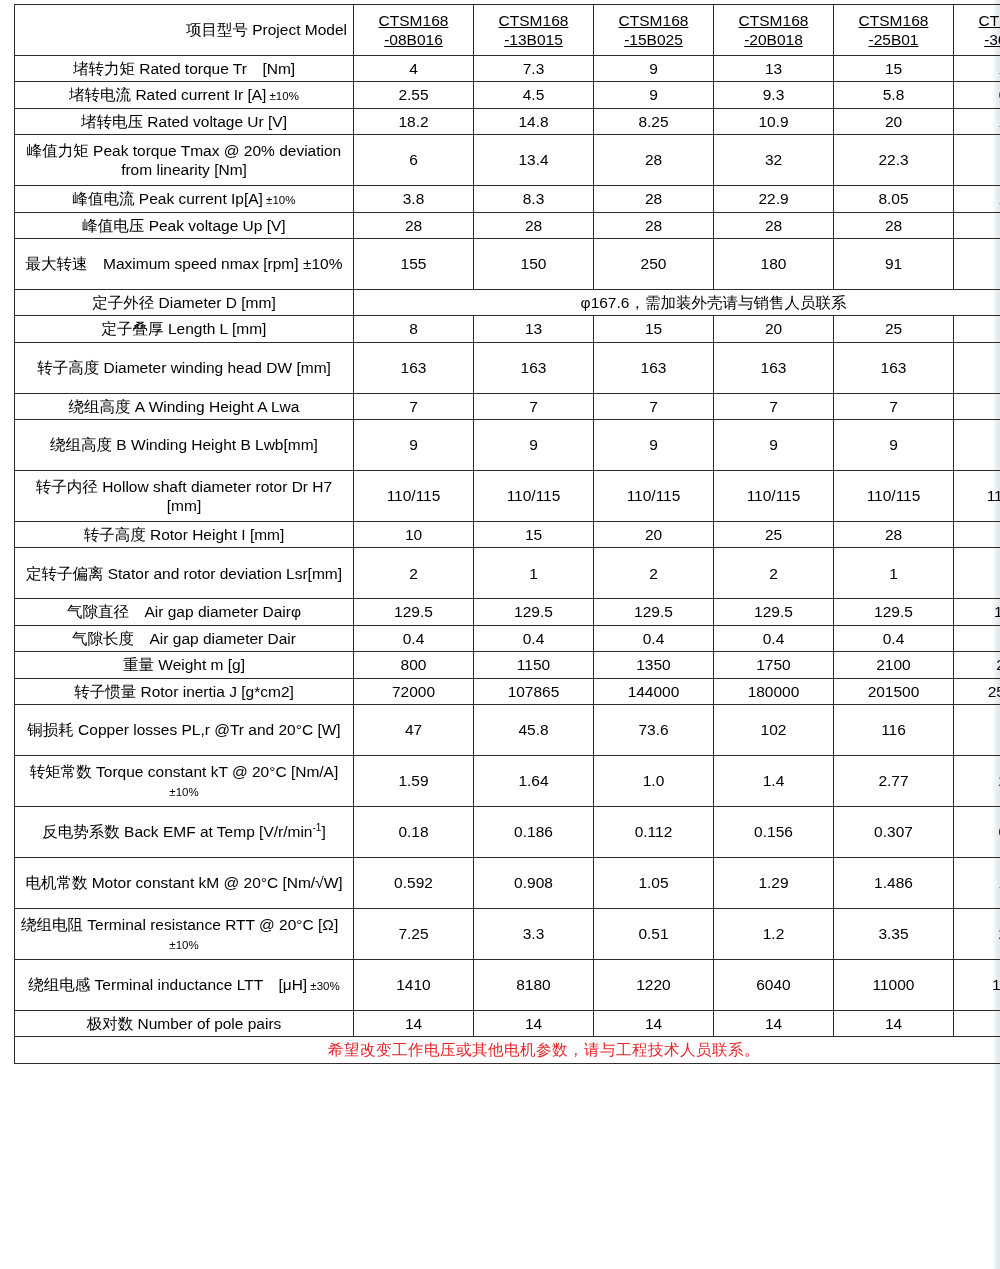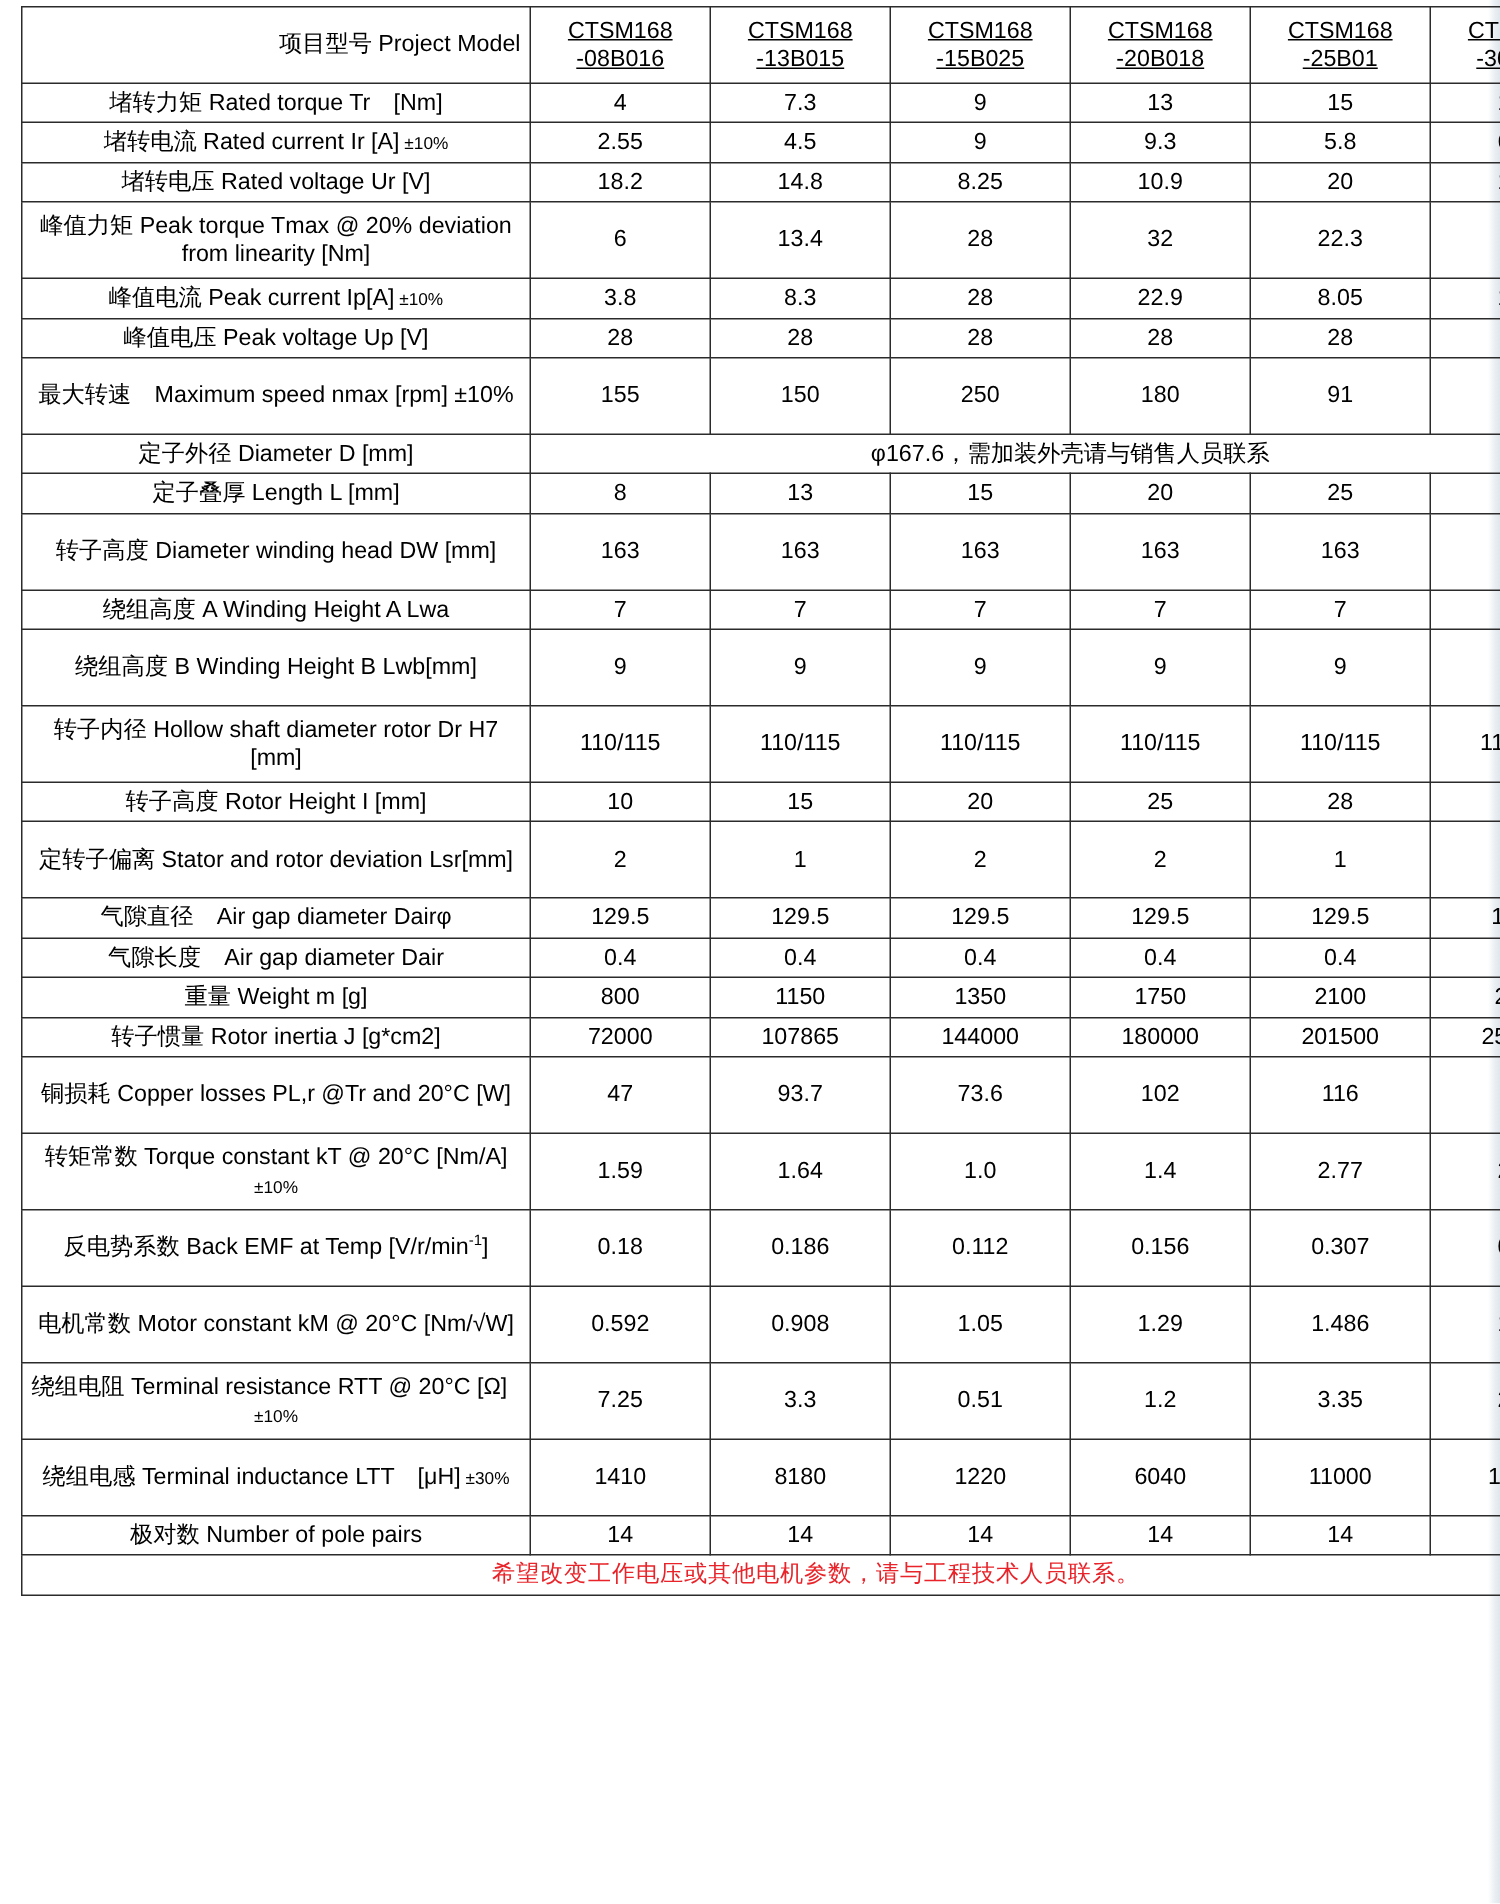--- a/index.html
+++ b/index.html
@@ -285,21 +285,21 @@
           <td class="val">72000</td>
           <td class="val">107865</td>
           <td class="val">144000</td>
           <td class="val">180000</td>
           <td class="val">201500</td>
           <td class="val">252000</td>
         </tr>
         <tr class="tall">
           <td class="label">铜损耗 Copper losses PL,r @Tr and 20°C [W]</td>
           <td class="val">47</td>
-          <td class="val">93.7</td>
+          <td class="val">45.8</td>
           <td class="val">73.6</td>
           <td class="val">102</td>
           <td class="val">116</td>
           <td class="val">120</td>
         </tr>
         <tr class="tall">
           <td class="label">转矩常数 Torque constant kT @ 20°C [Nm/A]<span class="sub"> ±10%</span></td>
           <td class="val">1.59</td>
           <td class="val">1.64</td>
           <td class="val">1.0</td>

